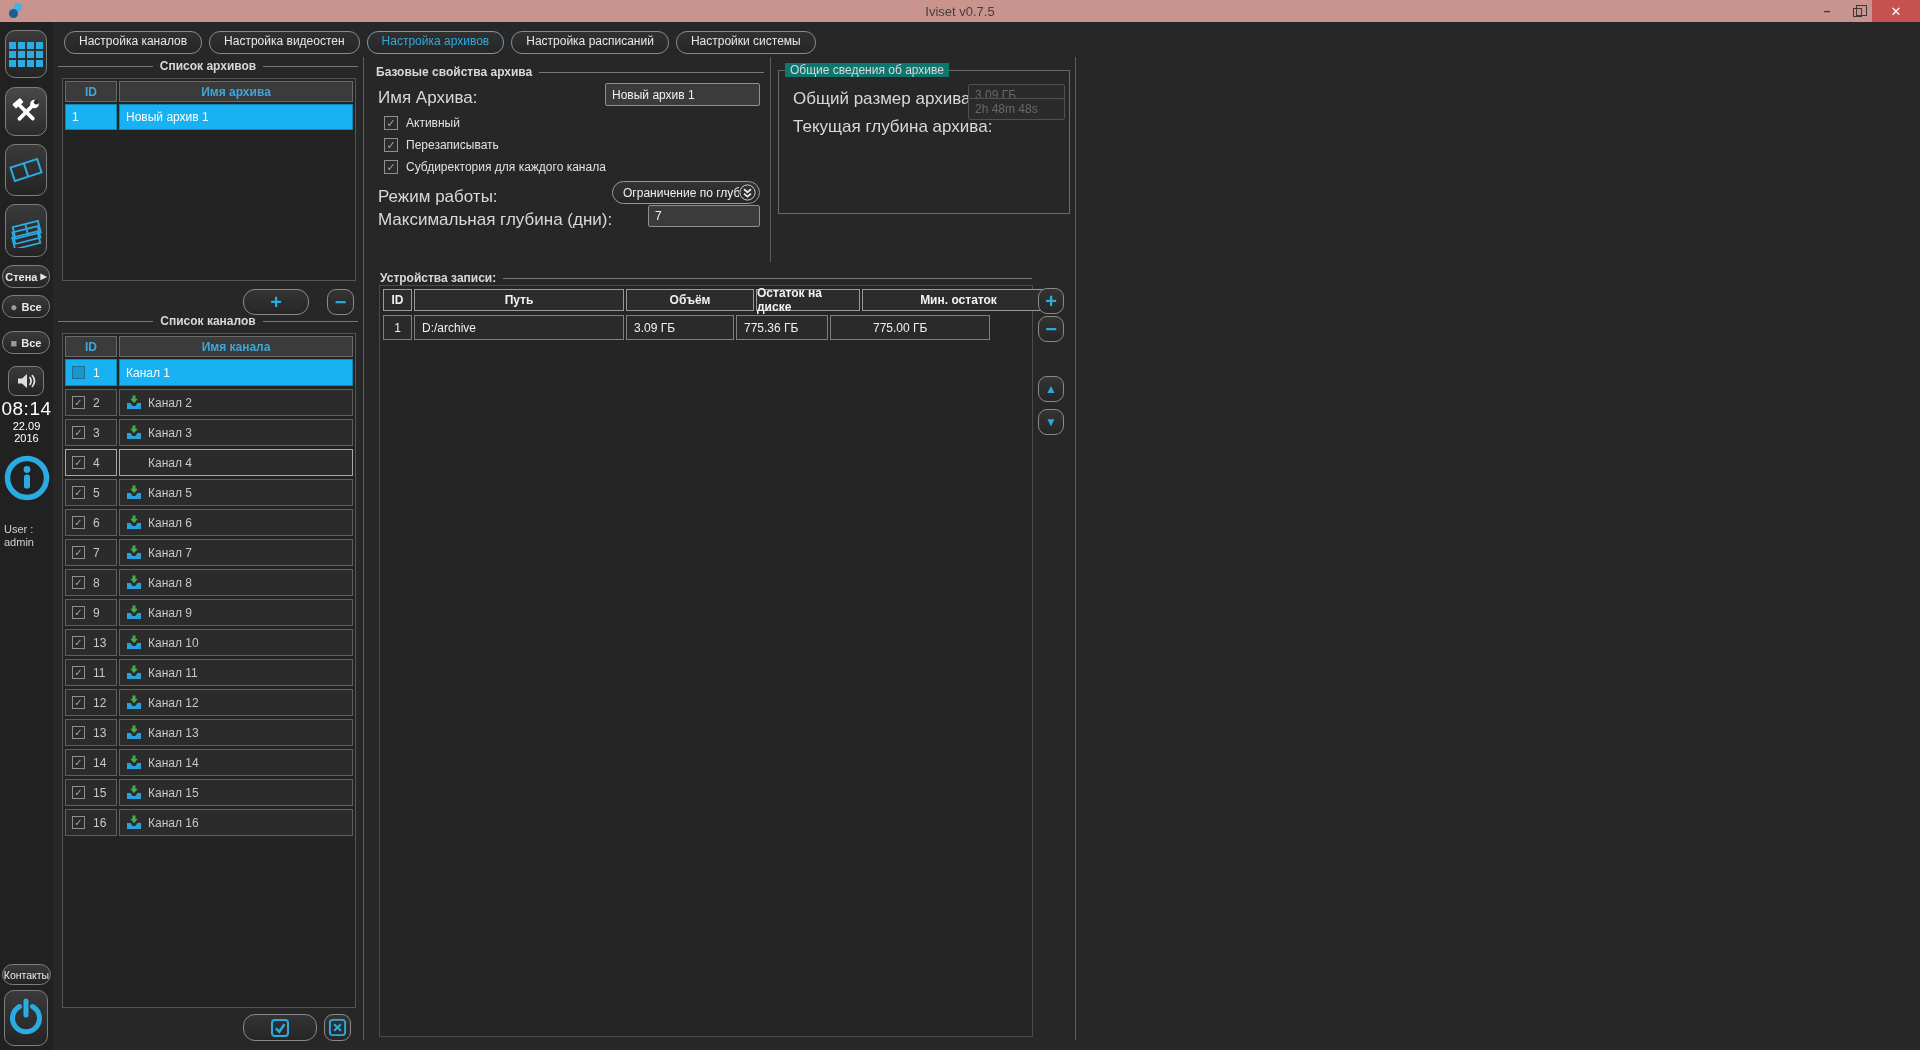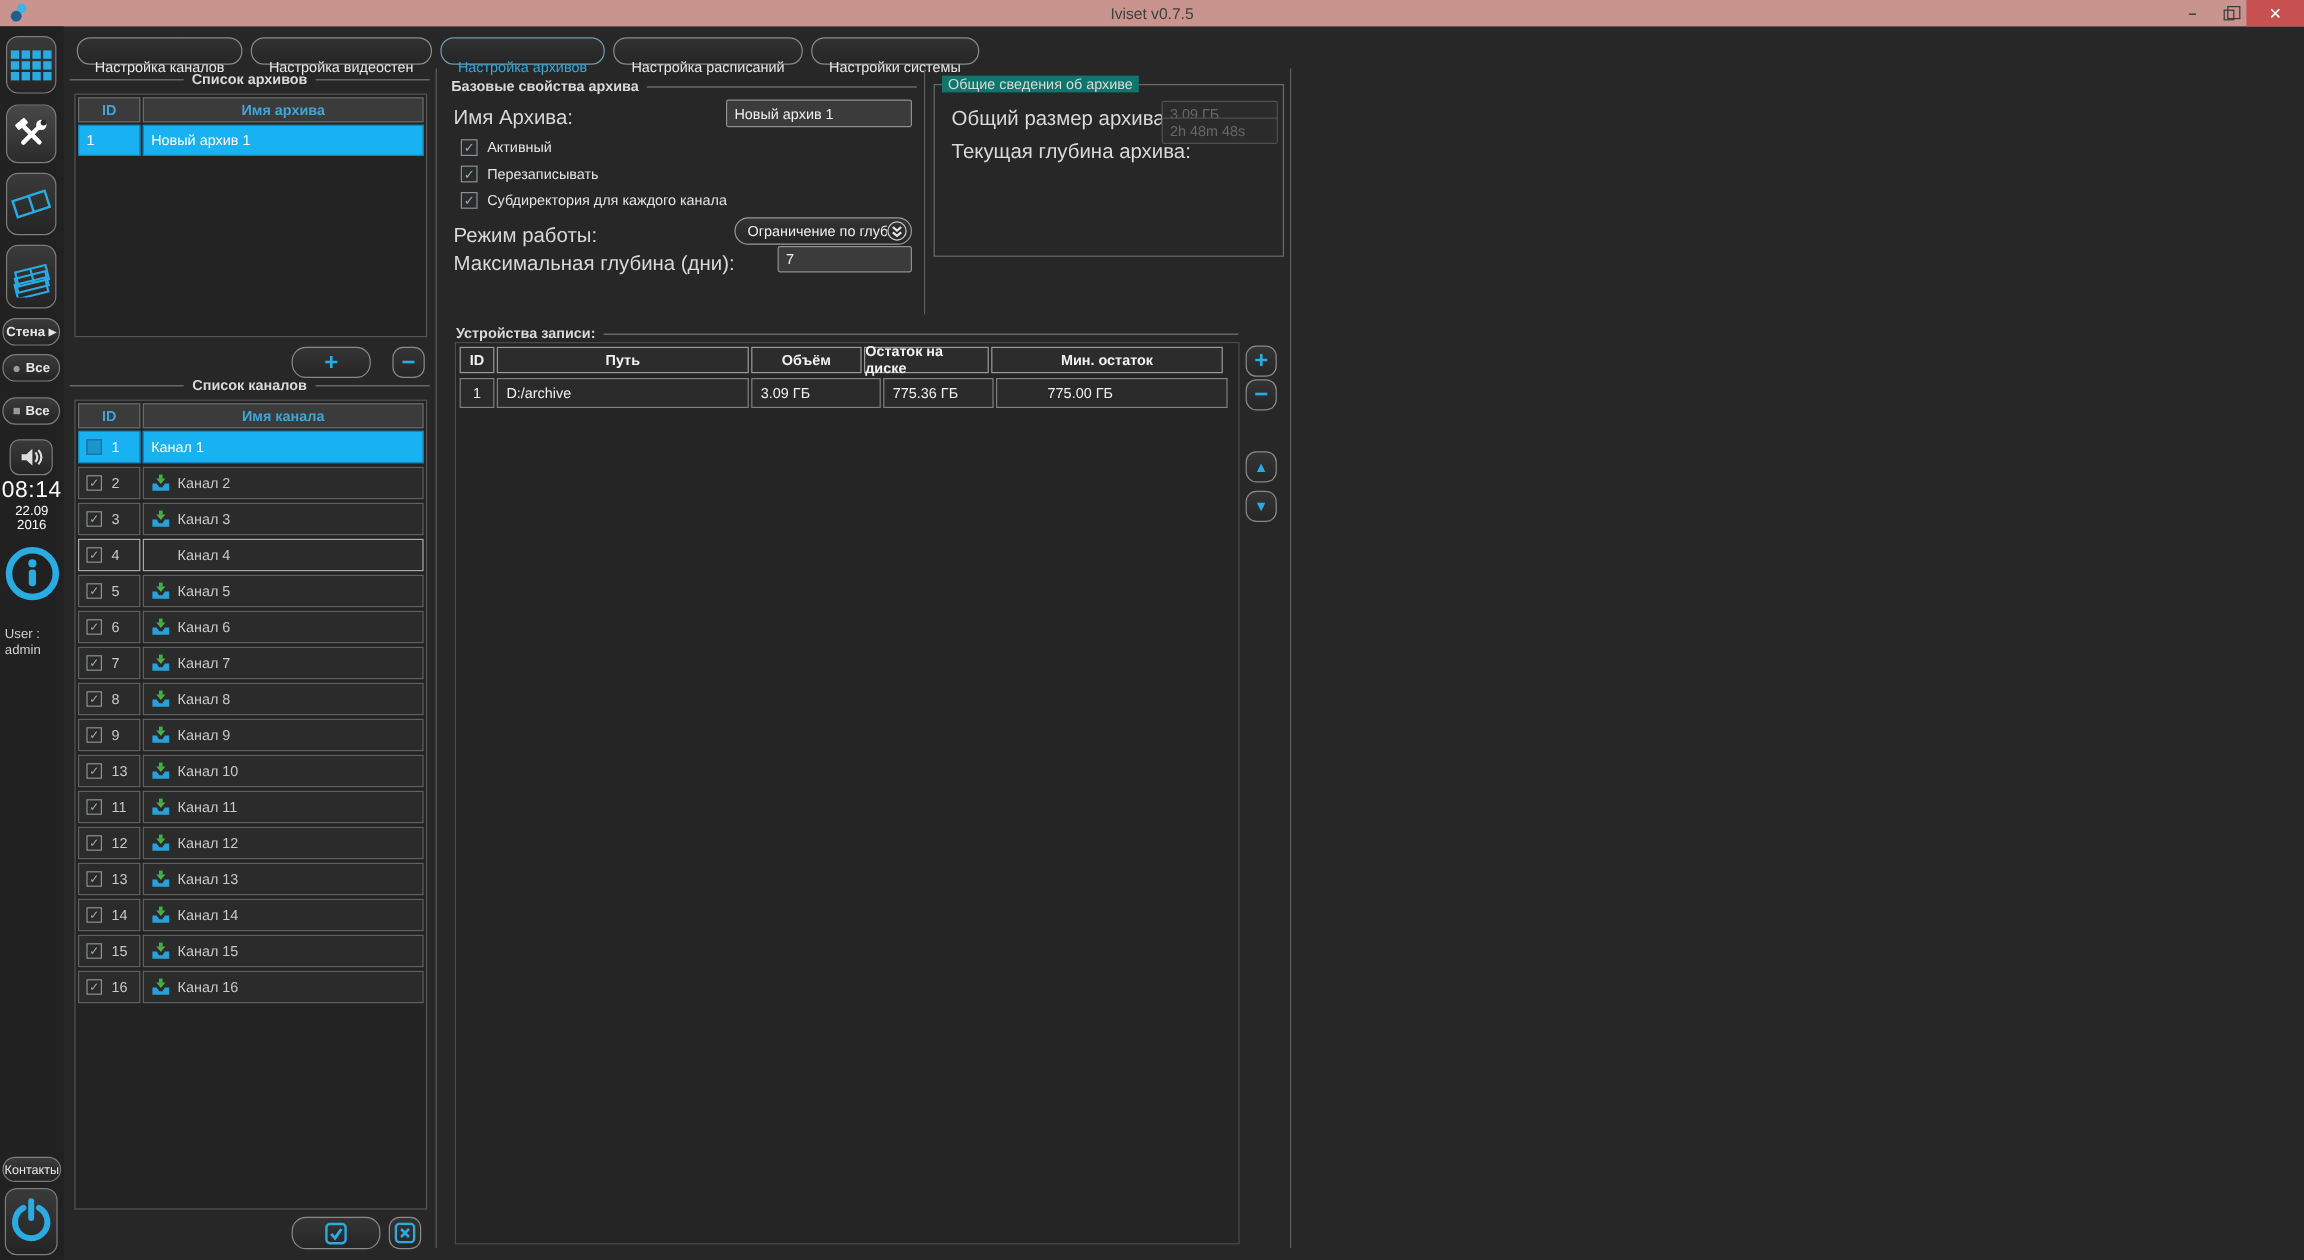--- a/index.html
+++ b/index.html
@@ -15,21 +15,21 @@
   .win-title { position:absolute; left:0; width:100%; text-align:center; font-size:13px; color:#3f3f3f; }
   .win-controls { position:absolute; right:0; top:0; height:22px; display:flex; align-items:stretch; }
   .win-btn { width:30px; display:flex; align-items:center; justify-content:center; font-size:12px; color:#3a3a3a; cursor:default; }
   .win-btn.min { font-weight:bold; }
   .restore-glyph { position:relative; width:9px; height:9px; border:1px solid #3a3a3a; background:transparent; margin-top:2px; }
   .restore-glyph::before { content:""; position:absolute; left:2px; top:-4px; width:9px; height:9px; border:1px solid #3a3a3a; }
   .win-btn.close { width:48px; background:#c75050; color:#fff; font-size:13px; }
 
   
   .tabbar { position:absolute; left:64px; top:31px; display:flex; gap:7px; }
-  .tab { height:23px; padding:17px 14px 0 14px; border:1px solid #8a8a8a; border-radius:11px; font-size:12px; color:#e8e8e8; background:linear-gradient(180deg,#313131,#262626); white-space:nowrap; }
+  .tab { height:23px; padding:2px 14px 0 14px; border:1px solid #8a8a8a; border-radius:11px; font-size:12px; color:#e8e8e8; background:linear-gradient(180deg,#313131,#262626); white-space:nowrap; }
   .tab.active { color:#2fa9dd; border-color:#6f9cb1; }
 
   
   .sidebar { position:absolute; left:0; top:22px; width:53px; height:1028px; background:#212121; }
   .side-btn { position:absolute; left:5px; width:42px; border:1px solid #7d7d7d; border-radius:10px; background:linear-gradient(180deg,#3a3a3a,#242424); display:flex; align-items:center; justify-content:center; }
   .pill { border-radius:11px; font-size:11px; font-weight:bold; color:#e8e8e8; }
   .grid-ic { display:grid; grid-template-columns:repeat(4,7px); grid-auto-rows:7px; gap:2px; }
   .grid-ic span { background:#2aabe2; }
   .clock { position:absolute; left:0; width:53px; text-align:center; color:#ffffff; }
   .clock .t { font-size:19px; letter-spacing:0.5px; }
@@ -535,31 +535,31 @@
     <div class="dinput" style="left:189px; top:27px; width:97px; height:22px;">2h 48m 48s</div>
   </div>
 
   <div class="sect-label left-title" style="left:380px; top:271px; width:652px;">
     <span style="padding-left:0;">Устройства записи:</span>
   </div>
   <div class="box" style="left:379px; top:285px; width:654px; height:752px; background:#252525; border-color:#4a4a4a;">
     <div class="dev-head" style="top:3px;" id="devices-head">
         <div class="dh" style="width: 29px;">ID</div>
         <div class="dh" style="width: 210px;">Путь</div>
-        <div class="dh" style="width: 92px;">Объём</div>
+        <div class="dh" style="width: 128px;">Объём</div>
         <div class="dh" style="width: 104px;">Остаток на диске</div>
         <div class="dh" style="width: 193px;">Мин. остаток</div>
       </div>
     <div id="devices-rows">
         <div class="dev-row" style="top: 29px;">
           <div class="dc center" style="width: 29px;">1</div>
           <div class="dc" style="width: 210px;">D:/archive</div>
           <div class="dc" style="width: 108px;">3.09 ГБ</div>
           <div class="dc" style="width: 92px;">775.36 ГБ</div>
-          <div class="dc" style="width: 193px; padding-left: 42px;">775.00 ГБ</div>
+          <div class="dc" style="width: 160px; padding-left: 42px;">775.00 ГБ</div>
         </div>
       </div>
   </div>
   <div class="btn sq" style="left:1038px; top:288px; width:26px; height:26px;">
     <span class="glyph-pm">+</span>
   </div>
   <div class="btn sq" style="left:1038px; top:316px; width:26px; height:26px;">
     <span class="glyph-pm">−</span>
   </div>
   <div class="btn sq" style="left:1038px; top:376px; width:26px; height:26px;">

